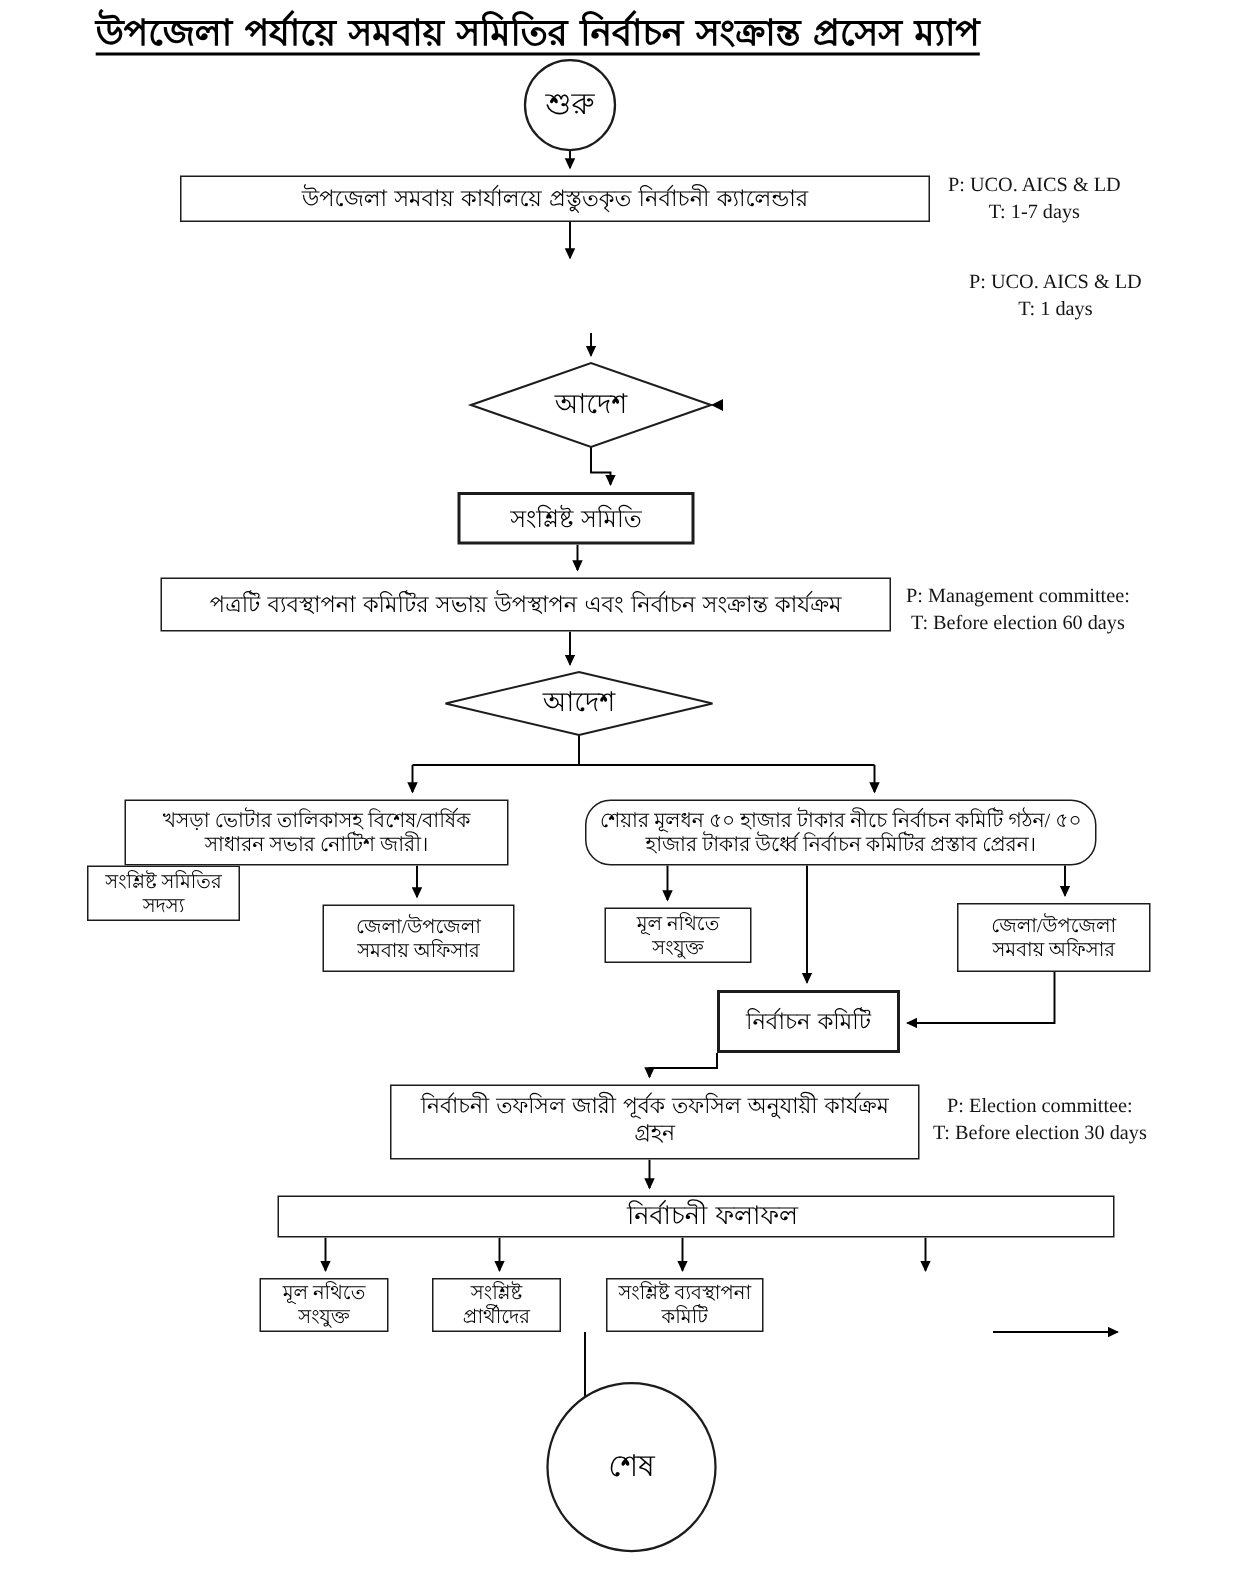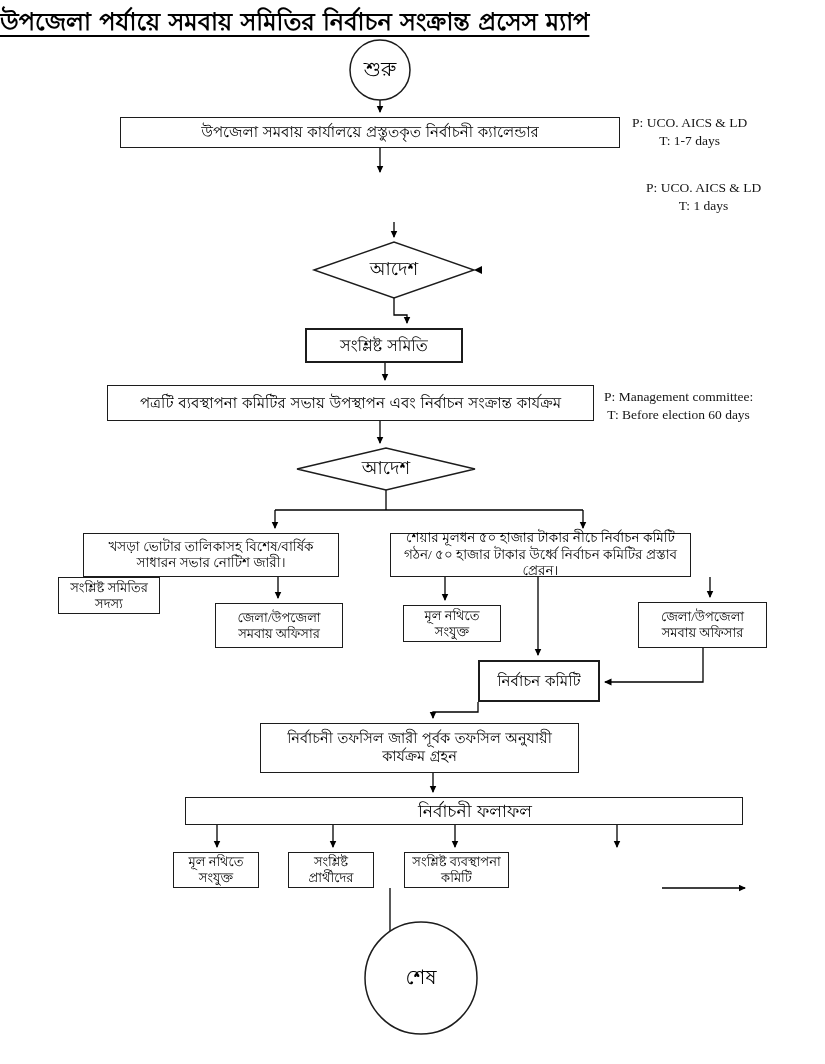--- a/index.html
+++ b/index.html
@@ -1,18 +1,18 @@
 <!DOCTYPE html>
 <html><head>
 <meta charset="utf-8">
 <style>
   html,body{margin:0;padding:0;background:#ffffff;}
   #page{position:relative;width:825px;height:1064px;background:#ffffff;overflow:hidden;
         font-family:"DejaVu Sans", sans-serif;color:#000;}
-  #title{position:absolute;left:0;top:3px;width:717px;
+  #title{position:absolute;left:0;top:3px;width:717px;text-align:center;
          font-size:24px;font-weight:bold;text-decoration:underline;
          text-underline-offset:5px;}
   svg.overlay{position:absolute;left:0;top:0;z-index:1;}
   .box{position:absolute;box-sizing:border-box;border:1.5px solid #1c1c1c;background:#fff;
        display:flex;align-items:center;justify-content:center;text-align:center;
        font-size:15px;line-height:1.22;padding:1px 6px;z-index:2;}
   .box.small{font-size:13px;border-width:1.4px;font-family:Liberation Serif, serif;}
   .box.thick{border-width:2px;}
   .label{position:absolute;display:flex;align-items:center;justify-content:center;
          text-align:center;z-index:3;}
@@ -90,33 +90,33 @@
 
   <div class="box" style="left:120px;top:117px;width:500px;height:31px;">উপজেলা সমবায় কার্যালয়ে প্রস্তুতকৃত নির্বাচনী ক্যালেন্ডার</div>
 
 
   <div class="box thick" style="left:305px;top:328px;width:158px;height:35px;font-size:16px;">সংশ্লিষ্ট সমিতি</div>
 
   <div class="box" style="left:107px;top:385px;width:487px;height:36px;">পত্রটি ব্যবস্থাপনা কমিটির সভায় উপস্থাপন এবং নির্বাচন সংক্রান্ত কার্যক্রম</div>
 
   <div class="box small" style="left:83px;top:533px;width:256px;height:44px;font-size:13.5px;">খসড়া ভোটার তালিকাসহ বিশেষ/বার্ষিক সাধারন সভার নোটিশ জারী।</div>
 
-  <div class="box small" style="left:390px;top:533px;width:301px;height:44px;font-size:13.5px;">শেয়ার মূলধন ৫০ হাজার টাকার নীচে নির্বাচন কমিটি গঠন/ ৫০ হাজার টাকার উর্ধ্বে নির্বাচন কমিটির প্রস্তাব প্রেরন।</div>
+  <div class="box small" style="left:390px;top:533px;width:341px;height:44px;font-size:13.5px;border-radius:17px;">শেয়ার মূলধন ৫০ হাজার টাকার নীচে নির্বাচন কমিটি গঠন/ ৫০ হাজার টাকার উর্ধ্বে নির্বাচন কমিটির প্রস্তাব প্রেরন।</div>
 
   <div class="box small" style="left:58px;top:577px;width:102px;height:37px;">সংশ্লিষ্ট সমিতির সদস্য</div>
 
   <div class="box small" style="left:215px;top:603px;width:128px;height:45px;">জেলা/উপজেলা সমবায় অফিসার</div>
 
   <div class="box small" style="left:403px;top:605px;width:98px;height:37px;">মূল নথিতে সংযুক্ত</div>
 
   <div class="box small" style="left:638px;top:602px;width:129px;height:46px;">জেলা/উপজেলা সমবায় অফিসার</div>
 
   <div class="box thick" style="left:478px;top:660px;width:122px;height:42px;font-size:15px;">নির্বাচন কমিটি</div>
 
-  <div class="box" style="left:260px;top:723px;width:319px;height:50px;font-size:14.5px;">নির্বাচনী তফসিল জারী পূর্বক তফসিল অনুযায়ী কার্যক্রম গ্রহন</div>
+  <div class="box" style="left:260px;top:723px;width:353px;height:50px;font-size:14.5px;">নির্বাচনী তফসিল জারী পূর্বক তফসিল অনুযায়ী কার্যক্রম গ্রহন</div>
 
   <div class="box" style="left:185px;top:797px;width:558px;height:28px;font-size:17px;padding-left:28px;">নির্বাচনী ফলাফল</div>
 
   <div class="box small" style="left:173px;top:852px;width:86px;height:36px;">মূল নথিতে সংযুক্ত</div>
 
   <div class="box small" style="left:288px;top:852px;width:86px;height:36px;">সংশ্লিষ্ট প্রার্থীদের</div>
 
   <div class="box small" style="left:404px;top:852px;width:105px;height:36px;">সংশ্লিষ্ট ব্যবস্থাপনা কমিটি</div>
 
 
@@ -125,14 +125,18 @@
     <div>T: 1-7 days</div>
   </div>
   <div class="note" style="left:646px;top:179px;">
     <div>P: UCO. AICS &amp; LD</div>
     <div>T: 1 days</div>
   </div>
   <div class="note" style="left:604px;top:388px;">
     <div>P: Management committee:</div>
     <div>T: Before election 60 days</div>
   </div>
+  <div class="note" style="left:622px;top:728px;">
+    <div>P: Election committee:</div>
+    <div>T: Before election 30 days</div>
+  </div>
 
 </div>
 
 </body></html>

